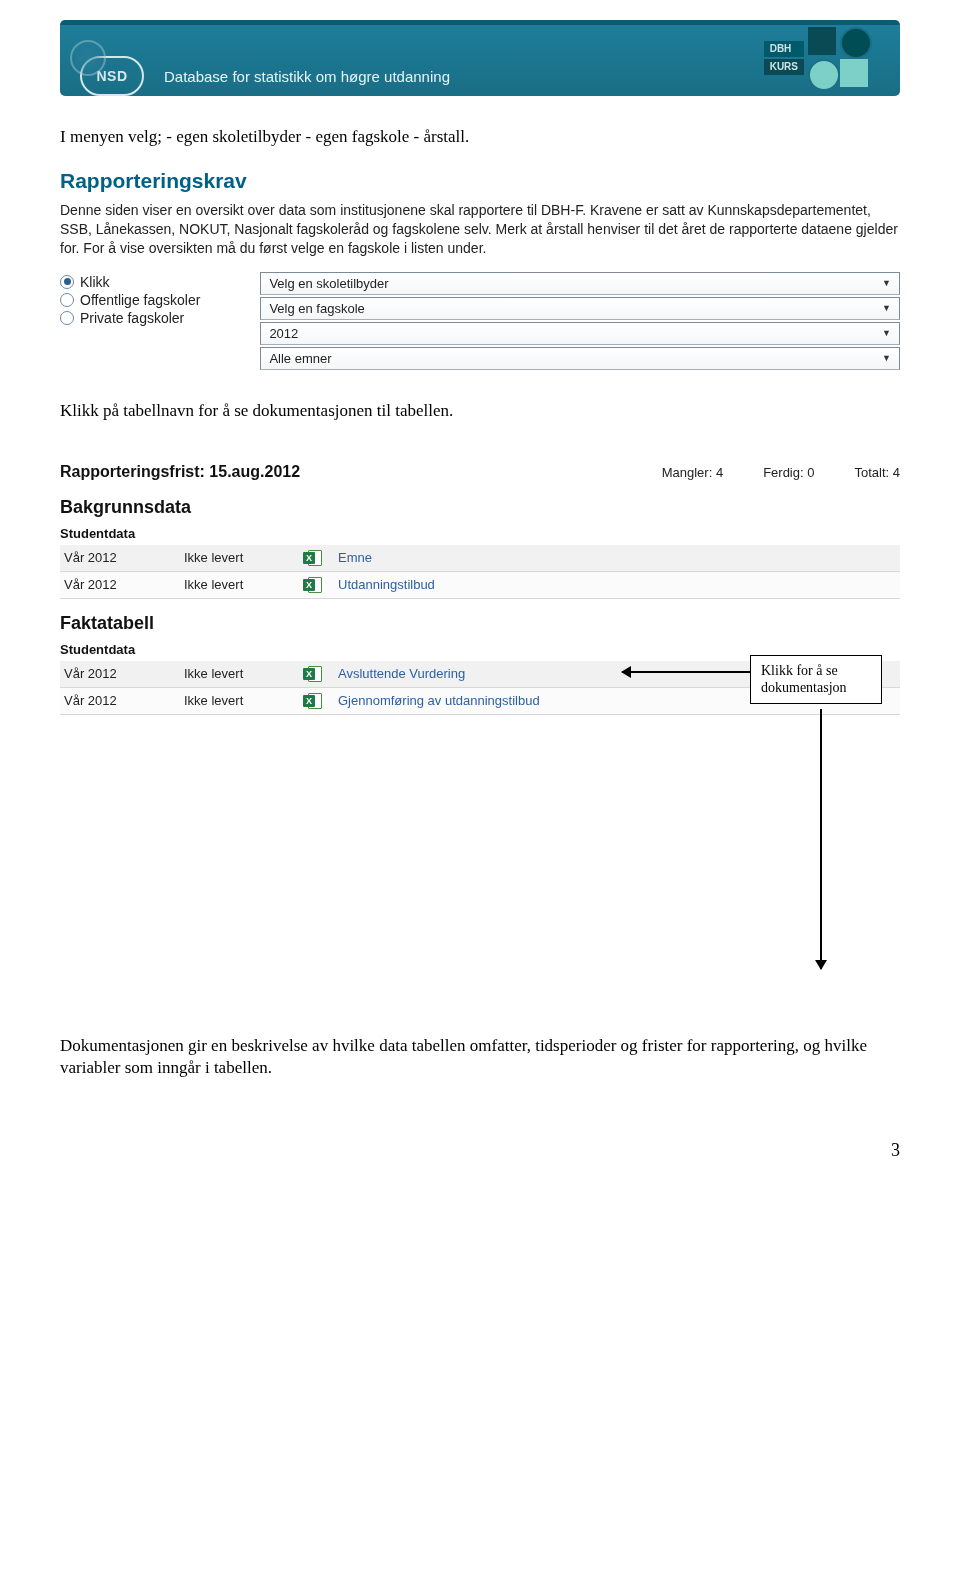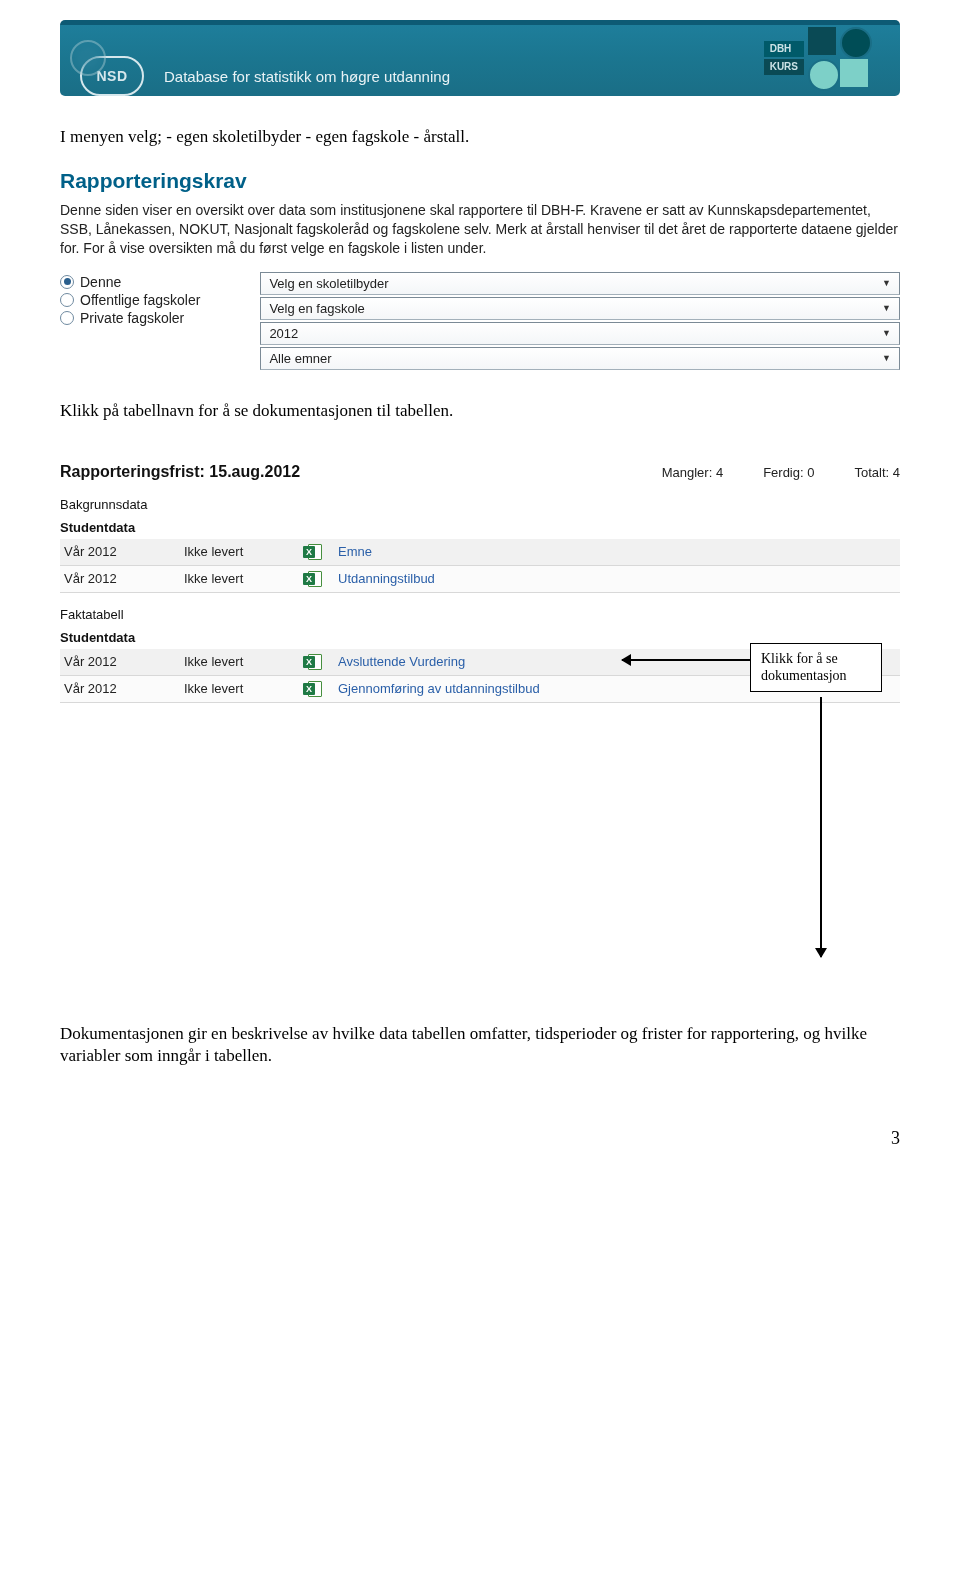--- a/index.html
+++ b/index.html
@@ -196,22 +196,22 @@
     color: #111;
   }
   .status-head .right {
     display: flex;
     gap: 40px;
     font-size: 13px;
     color: #222;
   }
   .cat-heading {
     font-family: Verdana, Arial, sans-serif;
-    font-weight: normal;
-    font-size: 13px;
+    font-weight: bold;
+    font-size: 18px;
     color: #111;
     margin: 14px 0 8px 0;
   }
   .sub-heading {
     font-family: Verdana, Arial, sans-serif;
     font-weight: bold;
     font-size: 13px;
     color: #111;
     margin: 8px 0 4px 0;
   }
@@ -355,21 +355,21 @@
 
   <p class="body-text">I menyen velg; - egen skoletilbyder - egen fagskole - årstall.</p>
 
   <div class="section-heading">Rapporteringskrav</div>
   <p class="section-p">Denne siden viser en oversikt over data som institusjonene skal rapportere til DBH-F. Kravene er satt av Kunnskapsdepartementet, SSB, Lånekassen, NOKUT, Nasjonalt fagskoleråd og fagskolene selv. Merk at årstall henviser til det året de rapporterte dataene gjelder for. For å vise oversikten må du først velge en fagskole i listen under.</p>
 
   <div class="filter-area">
     <div class="radio-col">
       <div class="radio-row">
         <span class="radio-dot selected"></span>
-        <span>Denne</span>
+        <span>Klikk</span>
       </div>
       <div class="radio-row">
         <span class="radio-dot"></span>
         <span>Offentlige fagskoler</span>
       </div>
       <div class="radio-row">
         <span class="radio-dot"></span>
         <span>Private fagskoler</span>
       </div>
     </div>

